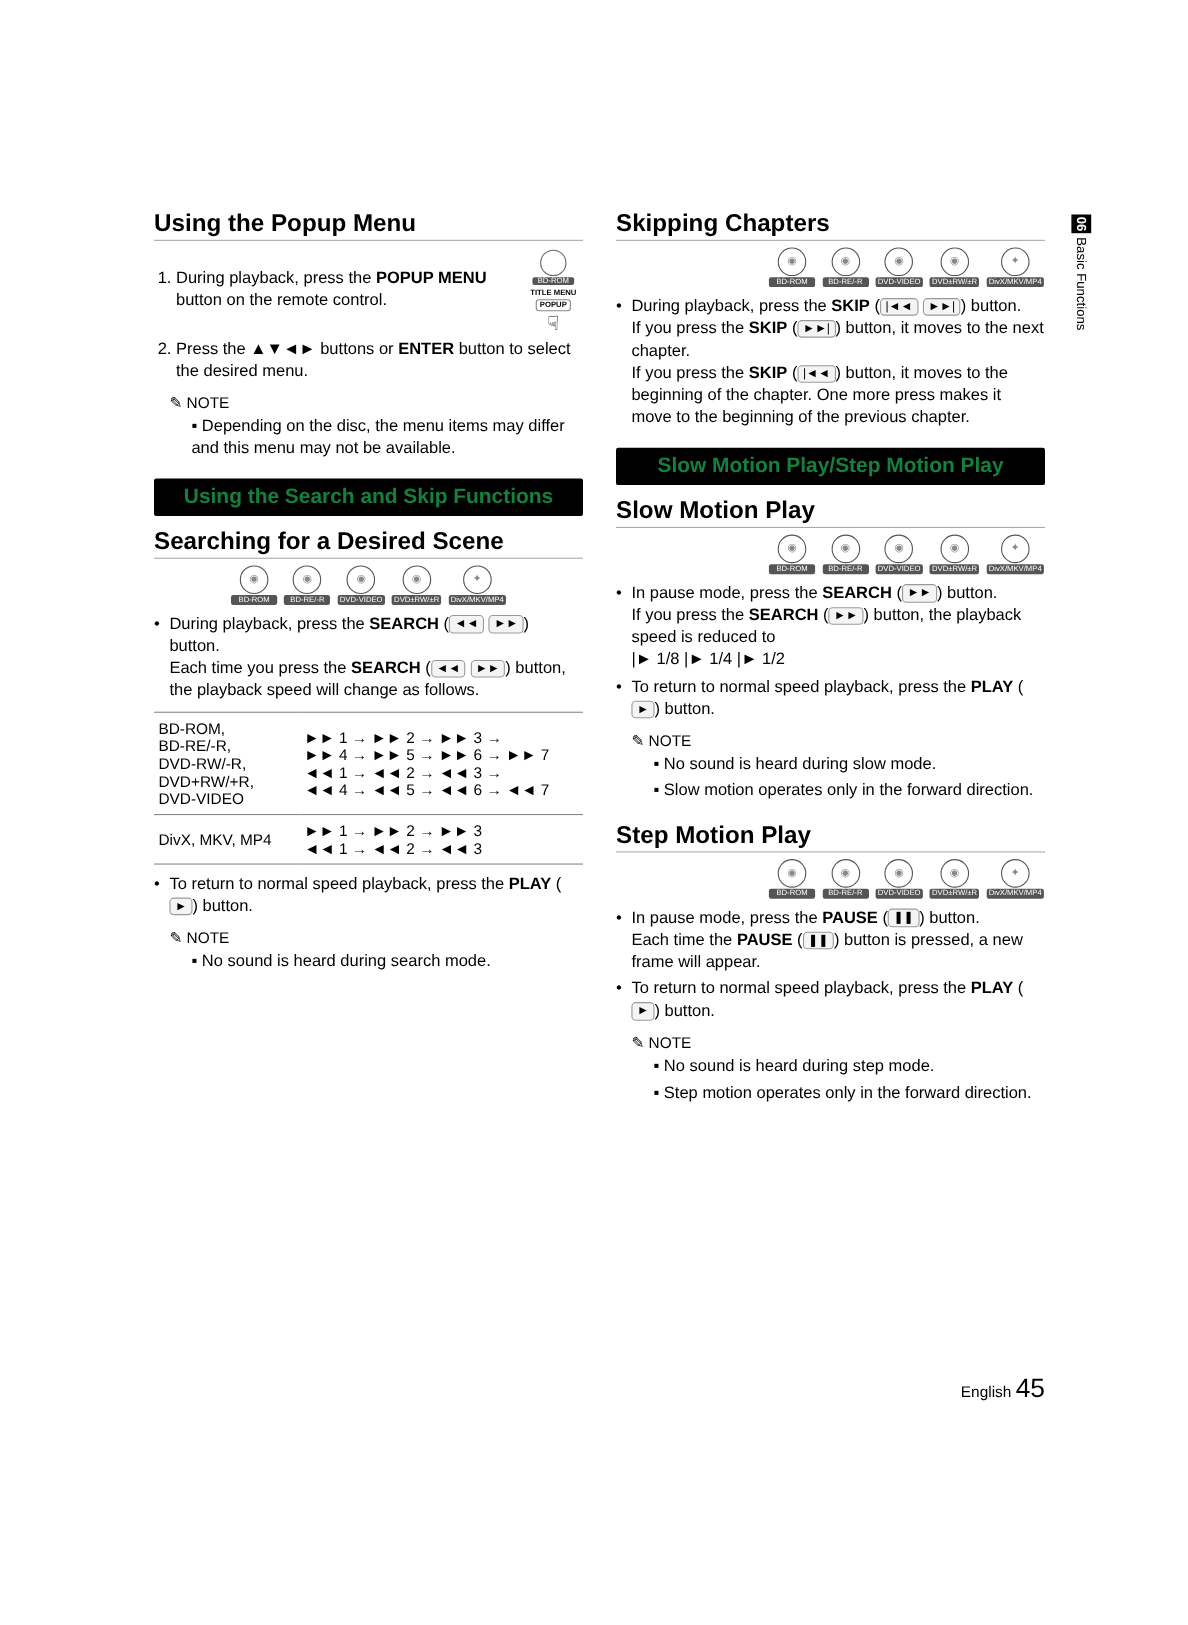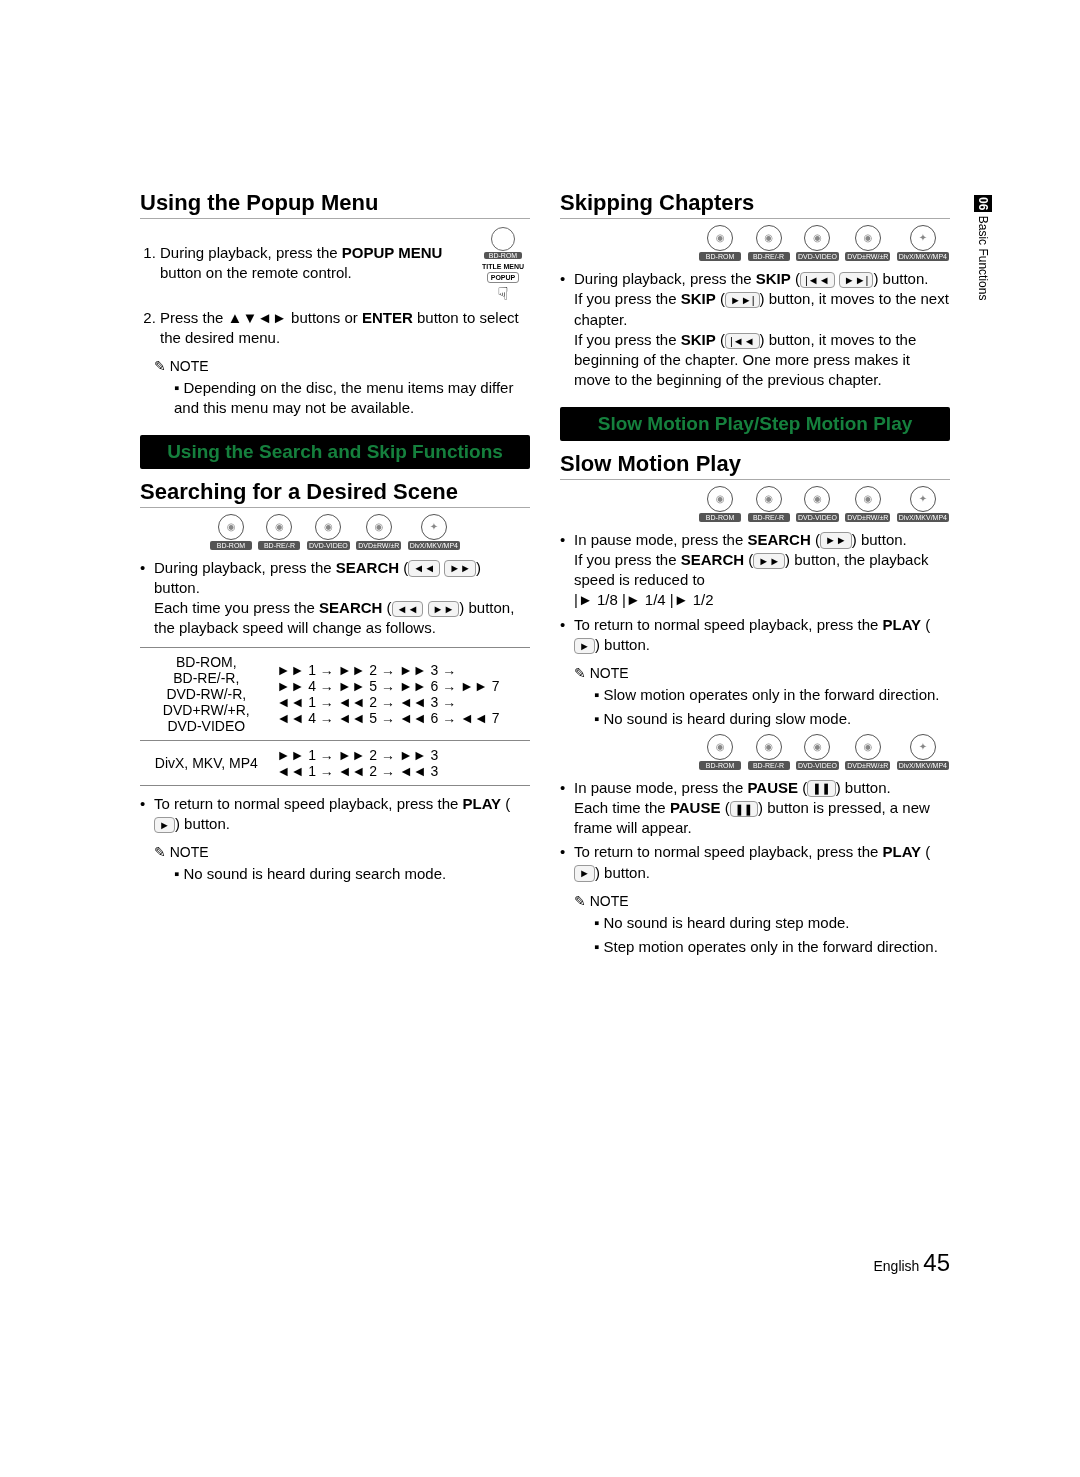--- a/index.html
+++ b/index.html
@@ -120,21 +120,21 @@
     width: 100%;
     margin: 8px 0;
   }
   table.speed td {
     border-top: 1px solid #888;
     border-bottom: 1px solid #888;
     padding: 6px 4px;
     font-size: 14px;
     vertical-align: middle;
   }
-  table.speed td:first-child { width: 34%; text-align: center; }
+  table.speed td:first-child { width: 34%; }
   .margin-tab {
     position: absolute;
     right: 90px;
     top: 195px;
     writing-mode: vertical-rl;
     font-size: 12px;
     text-align: left;
   }
   .margin-tab .num { background:#000;color:#fff;padding:2px 2px;font-weight:bold;}
   .footer {
@@ -276,24 +276,25 @@
           <br>
           <span>|► 1/8 |► 1/4 |► 1/2</span>
         </li>
         <li>
           <span>To return to normal speed playback, press the </span><b>PLAY</b><span> (</span><span class="keycap">►</span><span>) button.</span>
         </li>
       </ul>
 
       <div class="note-hdr">NOTE</div>
       <ul class="note">
+        <li>No sound is heard during slow mode.</li>
         <li>Slow motion operates only in the forward direction.</li>
-        <li>No sound is heard during slow mode.</li>
-      </ul>
-
+      </ul>
+
+      <h2 style="margin-top:16px">Step Motion Play</h2>
       <div class="disc-row">
         <span class="disc-badge"><span class="circ">◉</span><span class="lbl">BD-ROM</span></span>
         <span class="disc-badge"><span class="circ">◉</span><span class="lbl">BD-RE/-R</span></span>
         <span class="disc-badge"><span class="circ">◉</span><span class="lbl">DVD-VIDEO</span></span>
         <span class="disc-badge"><span class="circ">◉</span><span class="lbl">DVD±RW/±R</span></span>
         <span class="disc-badge"><span class="circ">✦</span><span class="lbl">DivX/MKV/MP4</span></span>
       </div>
 
       <ul class="bul">
         <li>

